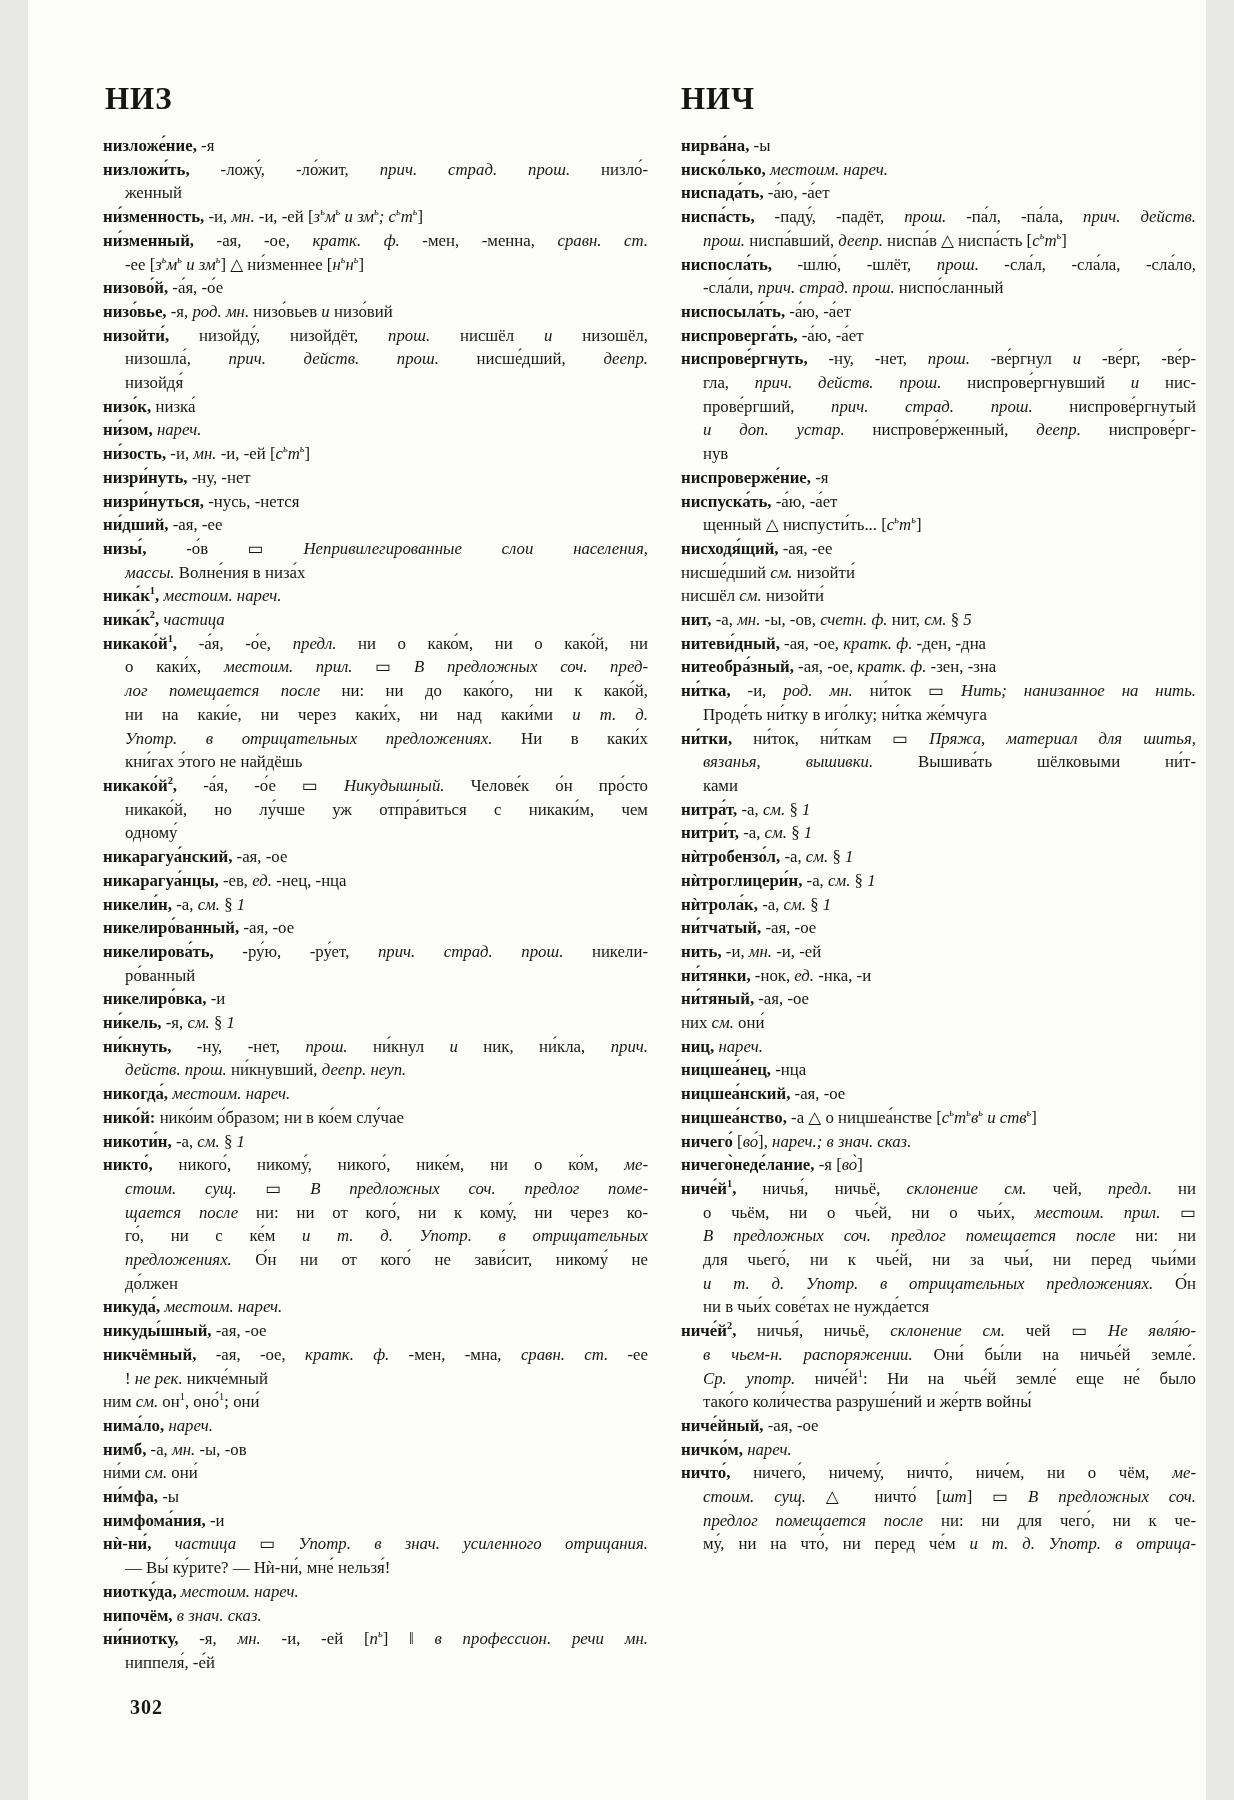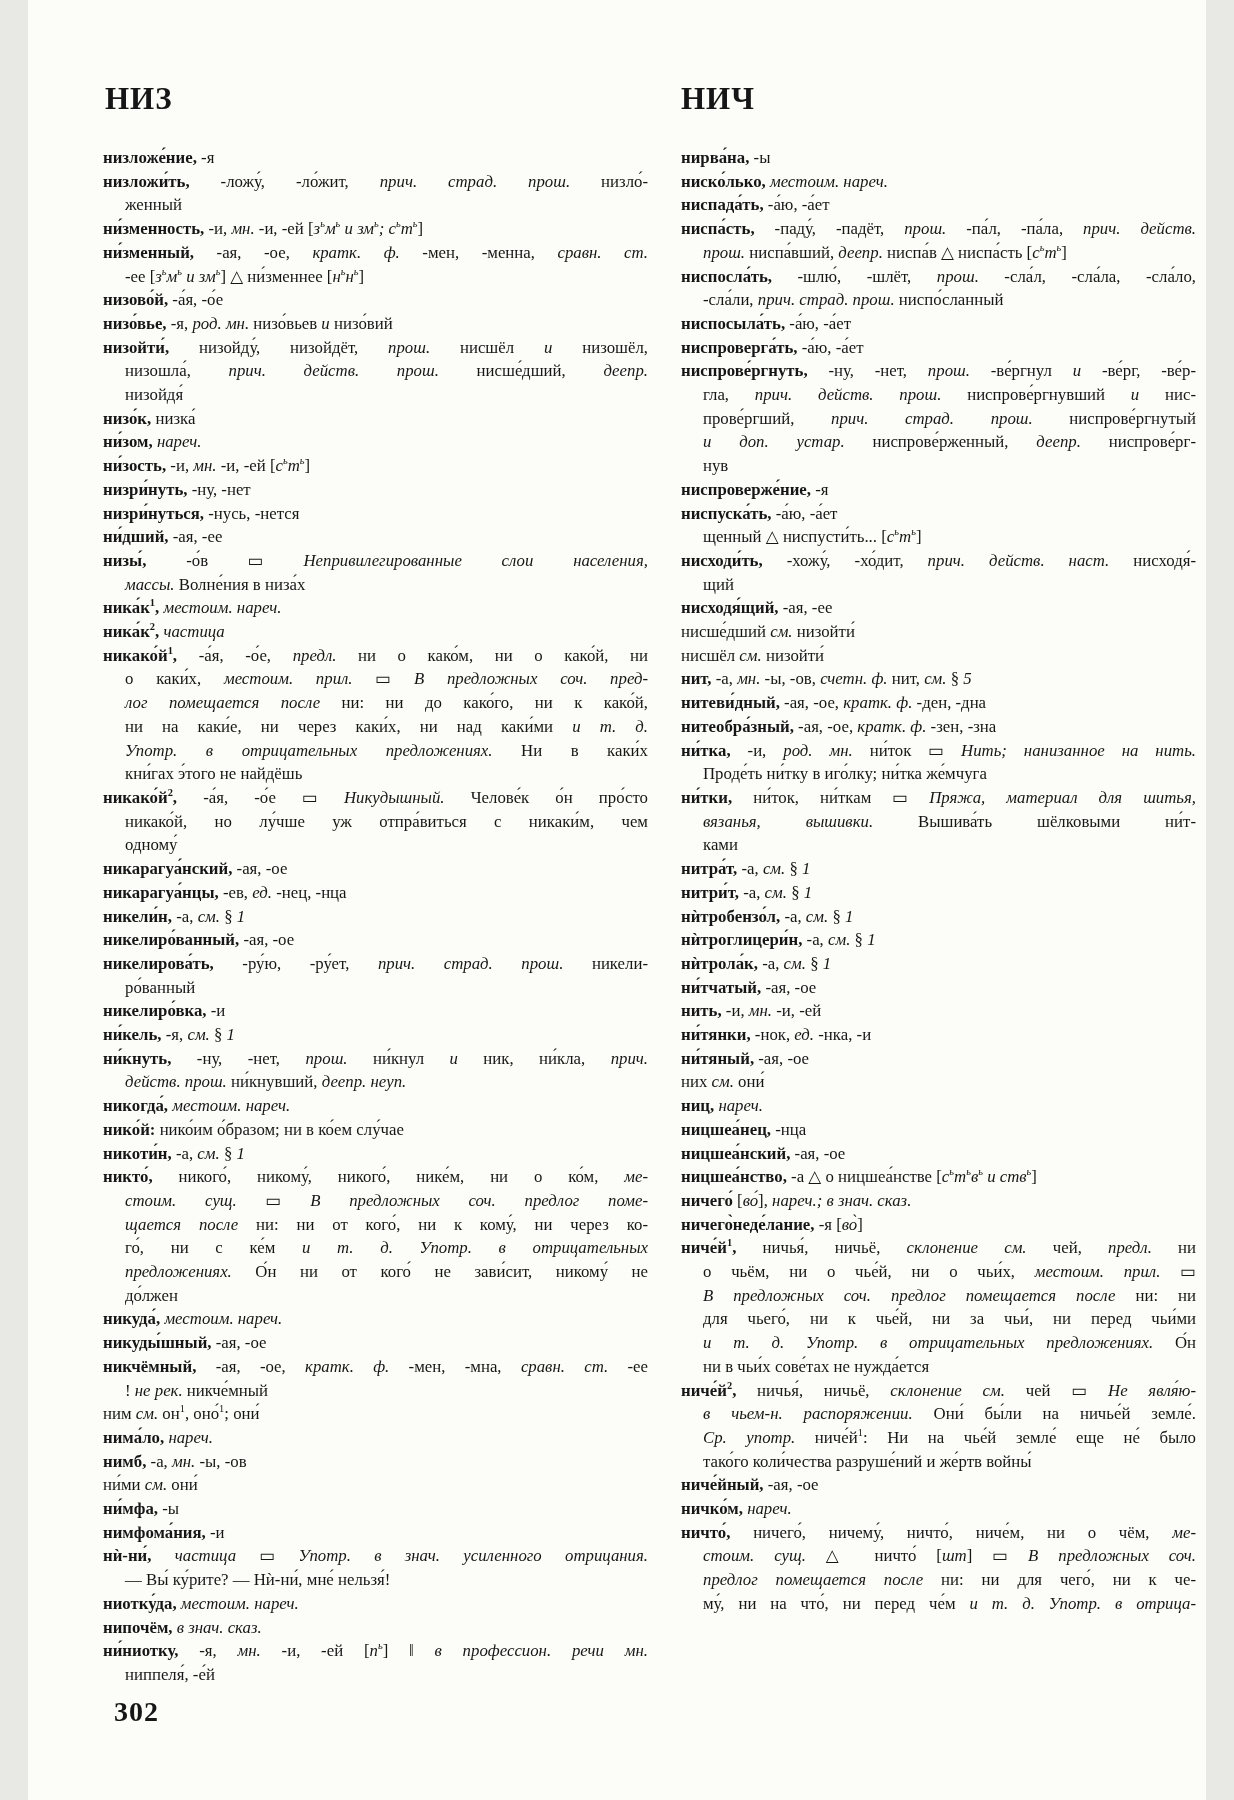--- a/index.html
+++ b/index.html
@@ -8,36 +8,36 @@
     background:#fcfcf8;color:#161616;
     font-family:"Liberation Serif","DejaVu Serif",serif;
     font-size:16.8px;overflow:hidden;
   }
   .runhead{
     position:absolute;top:82px;font-weight:bold;font-size:31px;
     letter-spacing:1px;line-height:34px;
   }
   .runhead.left{left:77px;}
   .runhead.right{left:653px;}
-  .col{position:absolute;top:146px;}
+  .col{position:absolute;top:134px;}
   .col.left{left:75px;width:545px;}
   .col.right{left:653px;width:515px;}
   .entry{margin:0;padding:0;}
   .line{
     text-align:justify;text-align-last:justify;
     line-height:23.7px;min-height:23.7px;
   }
   .line.cont{padding-left:22px;}
   .line.end{text-align-last:left;}
   .rb{font-weight:bold;}
   .ri{font-style:italic;}
   sup{font-size:62%;line-height:0;vertical-align:super;}
   .pagenum{
-    position:absolute;left:86px;top:1696px;
-    font-size:28px;font-weight:bold;letter-spacing:1px;
+    position:absolute;left:102px;top:1696px;
+    font-size:20px;font-weight:bold;letter-spacing:1px;
   }
 </style>
 </head>
 <body>
 
 <div class="page">
   <div class="runhead left">НИЗ</div>
   <div class="runhead right">НИЧ</div>
   <div class="col left" id="col-left">
       <div class="entry">
@@ -226,24 +226,20 @@
       <div class="entry">
         <div class="line end"><span class="rb">ниспроверже́ние,</span><span> -я</span></div>
       </div>
       <div class="entry">
         <div class="line end"><span class="rb">ниспуска́ть,</span><span> -а́ю, -а́ет</span></div>
       </div>
       <div class="entry">
         <div class="line cont end"><span>щенный △ ниспусти́ть... [</span><span class="ri">с</span><sup class="ri">ь</sup><span class="ri">т</span><sup class="ri">ь</sup><span>]</span></div>
       </div>
       <div class="entry">
-        <div class="line"><span class="rb">нисходи́ть,</span><span> -хожу́, -хо́дит, </span><span class="ri">прич. действ. наст.</span><span> нисходя́-</span></div>
-        <div class="line cont end"><span>щий</span></div>
-      </div>
-      <div class="entry">
         <div class="line end"><span class="rb">нисходя́щий,</span><span> -ая, -ее</span></div>
       </div>
       <div class="entry">
         <div class="line end"><span>нисше́дший </span><span class="ri">см.</span><span> низойти́</span></div>
       </div>
       <div class="entry">
         <div class="line end"><span>нисшёл </span><span class="ri">см.</span><span> низойти́</span></div>
       </div>
       <div class="entry">
         <div class="line end"><span class="rb">нит,</span><span> -а, </span><span class="ri">мн.</span><span> -ы, -ов, </span><span class="ri">счетн. ф.</span><span> нит, </span><span class="ri">см.</span><span> § </span><span class="ri">5</span></div>

